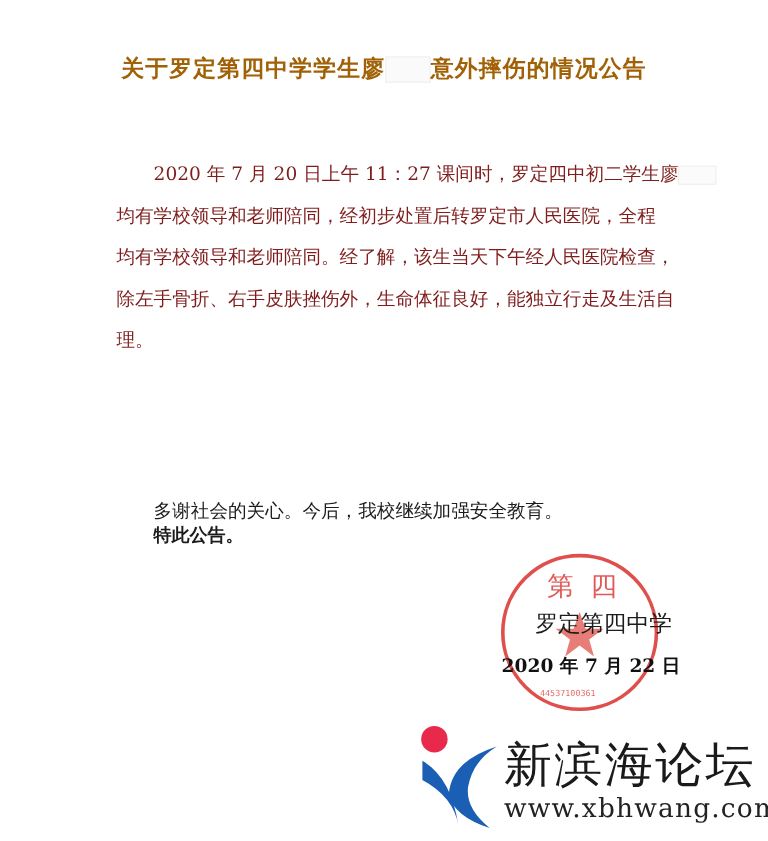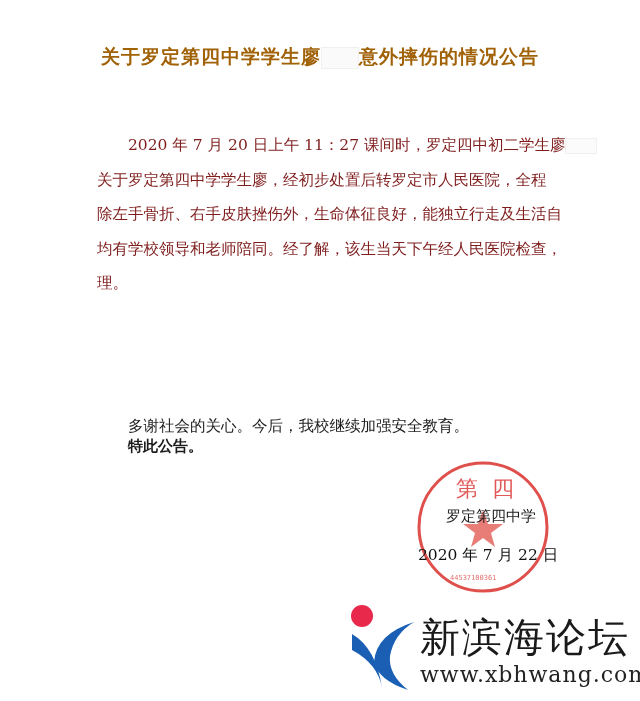--- a/index.html
+++ b/index.html
@@ -12,39 +12,39 @@
     .body-text {
       position: absolute; left: 97px; top: 128px; width: 440px;
       font-family: "DejaVu Serif", serif; font-size: 15.5px; line-height: 34.5px; color: #7f1d1d;
     }
     .line { white-space: nowrap; display: block; height: 34.5px; }
     .indent { padding-left: 31px; }
     .redact-s { display: inline-block; width: 30px; height: 14px; background: #fbfbfb; border: 1px solid #f0f0f0; vertical-align: middle; }
     .closing { position: absolute; left: 128px; font-family: "DejaVu Serif", serif; font-size: 15.5px; color: #1c1c1c; }
     .closing.bold { font-family: "DejaVu Sans", sans-serif; font-weight: bold; font-size: 15px; }
     .seal { position: absolute; left: 408px; top: 458px; width: 150px; height: 138px; }
-    .seal-org { position: absolute; left: 446px; top: 507px; font-family: "DejaVu Serif", serif; font-size: 15px; color: #1c1c1c; }
-    .seal-date { position: absolute; left: 418px; top: 545px; font-family: "DejaVu Serif", serif; font-weight: normal; font-size: 15.5px; color: #111; }
+    .seal-org { position: absolute; left: 446px; top: 507px; font-family: "DejaVu Serif", serif; font-size: 19px; color: #1c1c1c; }
+    .seal-date { position: absolute; left: 418px; top: 545px; font-family: "DejaVu Serif", serif; font-weight: bold; font-size: 15.5px; color: #111; }
     .logo { position: absolute; left: 340px; top: 600px; width: 300px; height: 95px; }
     .logo-mark { position: absolute; left: 8px; top: 4px; width: 70px; height: 86px; }
     .logo-cn { position: absolute; left: 80px; top: 10px; font-family: "DejaVu Sans", sans-serif; font-size: 40px; letter-spacing: 2px; color: #1a1a1a; }
     .logo-url { position: absolute; left: 80px; top: 62px; font-family: "DejaVu Serif", serif; font-size: 22px; letter-spacing: 1px; color: #222; }
   </style>
 </head>
 <body>
 
 <div class="doc-title">
   <span>关于罗定第四中学学生廖</span><span class="redact"></span><span>意外摔伤的情况公告</span>
 </div>
 
 <div class="body-text">
   <span class="line indent"><span>2020 年 7 月 20 日上午 11：27 课间时，罗定四中初二学生廖</span><span class="redact-s"></span></span>
-  <span class="line">关于罗定第四中学学生廖，经初步处置后转罗定市人民医院，全程</span>
+  <span class="line">均有学校领导和老师陪同，经初步处置后转罗定市人民医院，全程</span>
+  <span class="line">均有学校领导和老师陪同。经了解，该生当天下午经人民医院检查，</span>
   <span class="line">除左手骨折、右手皮肤挫伤外，生命体征良好，能独立行走及生活自</span>
-  <span class="line">均有学校领导和老师陪同。经了解，该生当天下午经人民医院检查，</span>
   <span class="line">理。</span>
 </div>
 
 <div class="closing" style="top:404px;margin-top:12px;">多谢社会的关心。今后，我校继续加强安全教育。</div>
 <div class="closing bold" style="top:437px;">特此公告。</div>
 
 <svg class="seal" viewBox="0 0 150 138">
   <circle cx="75" cy="69" r="64" fill="none" stroke="#d9302c" stroke-width="3" opacity="0.85"></circle>
   <polygon points="75,52 80,66 95,66 83,75 87,89 75,80 63,89 67,75 55,66 70,66" fill="#e0524a" opacity="0.75"></polygon>
   <text x="48" y="38" font-size="22" fill="#d9302c" opacity="0.8" font-family="DejaVu Sans, sans-serif">第</text>

